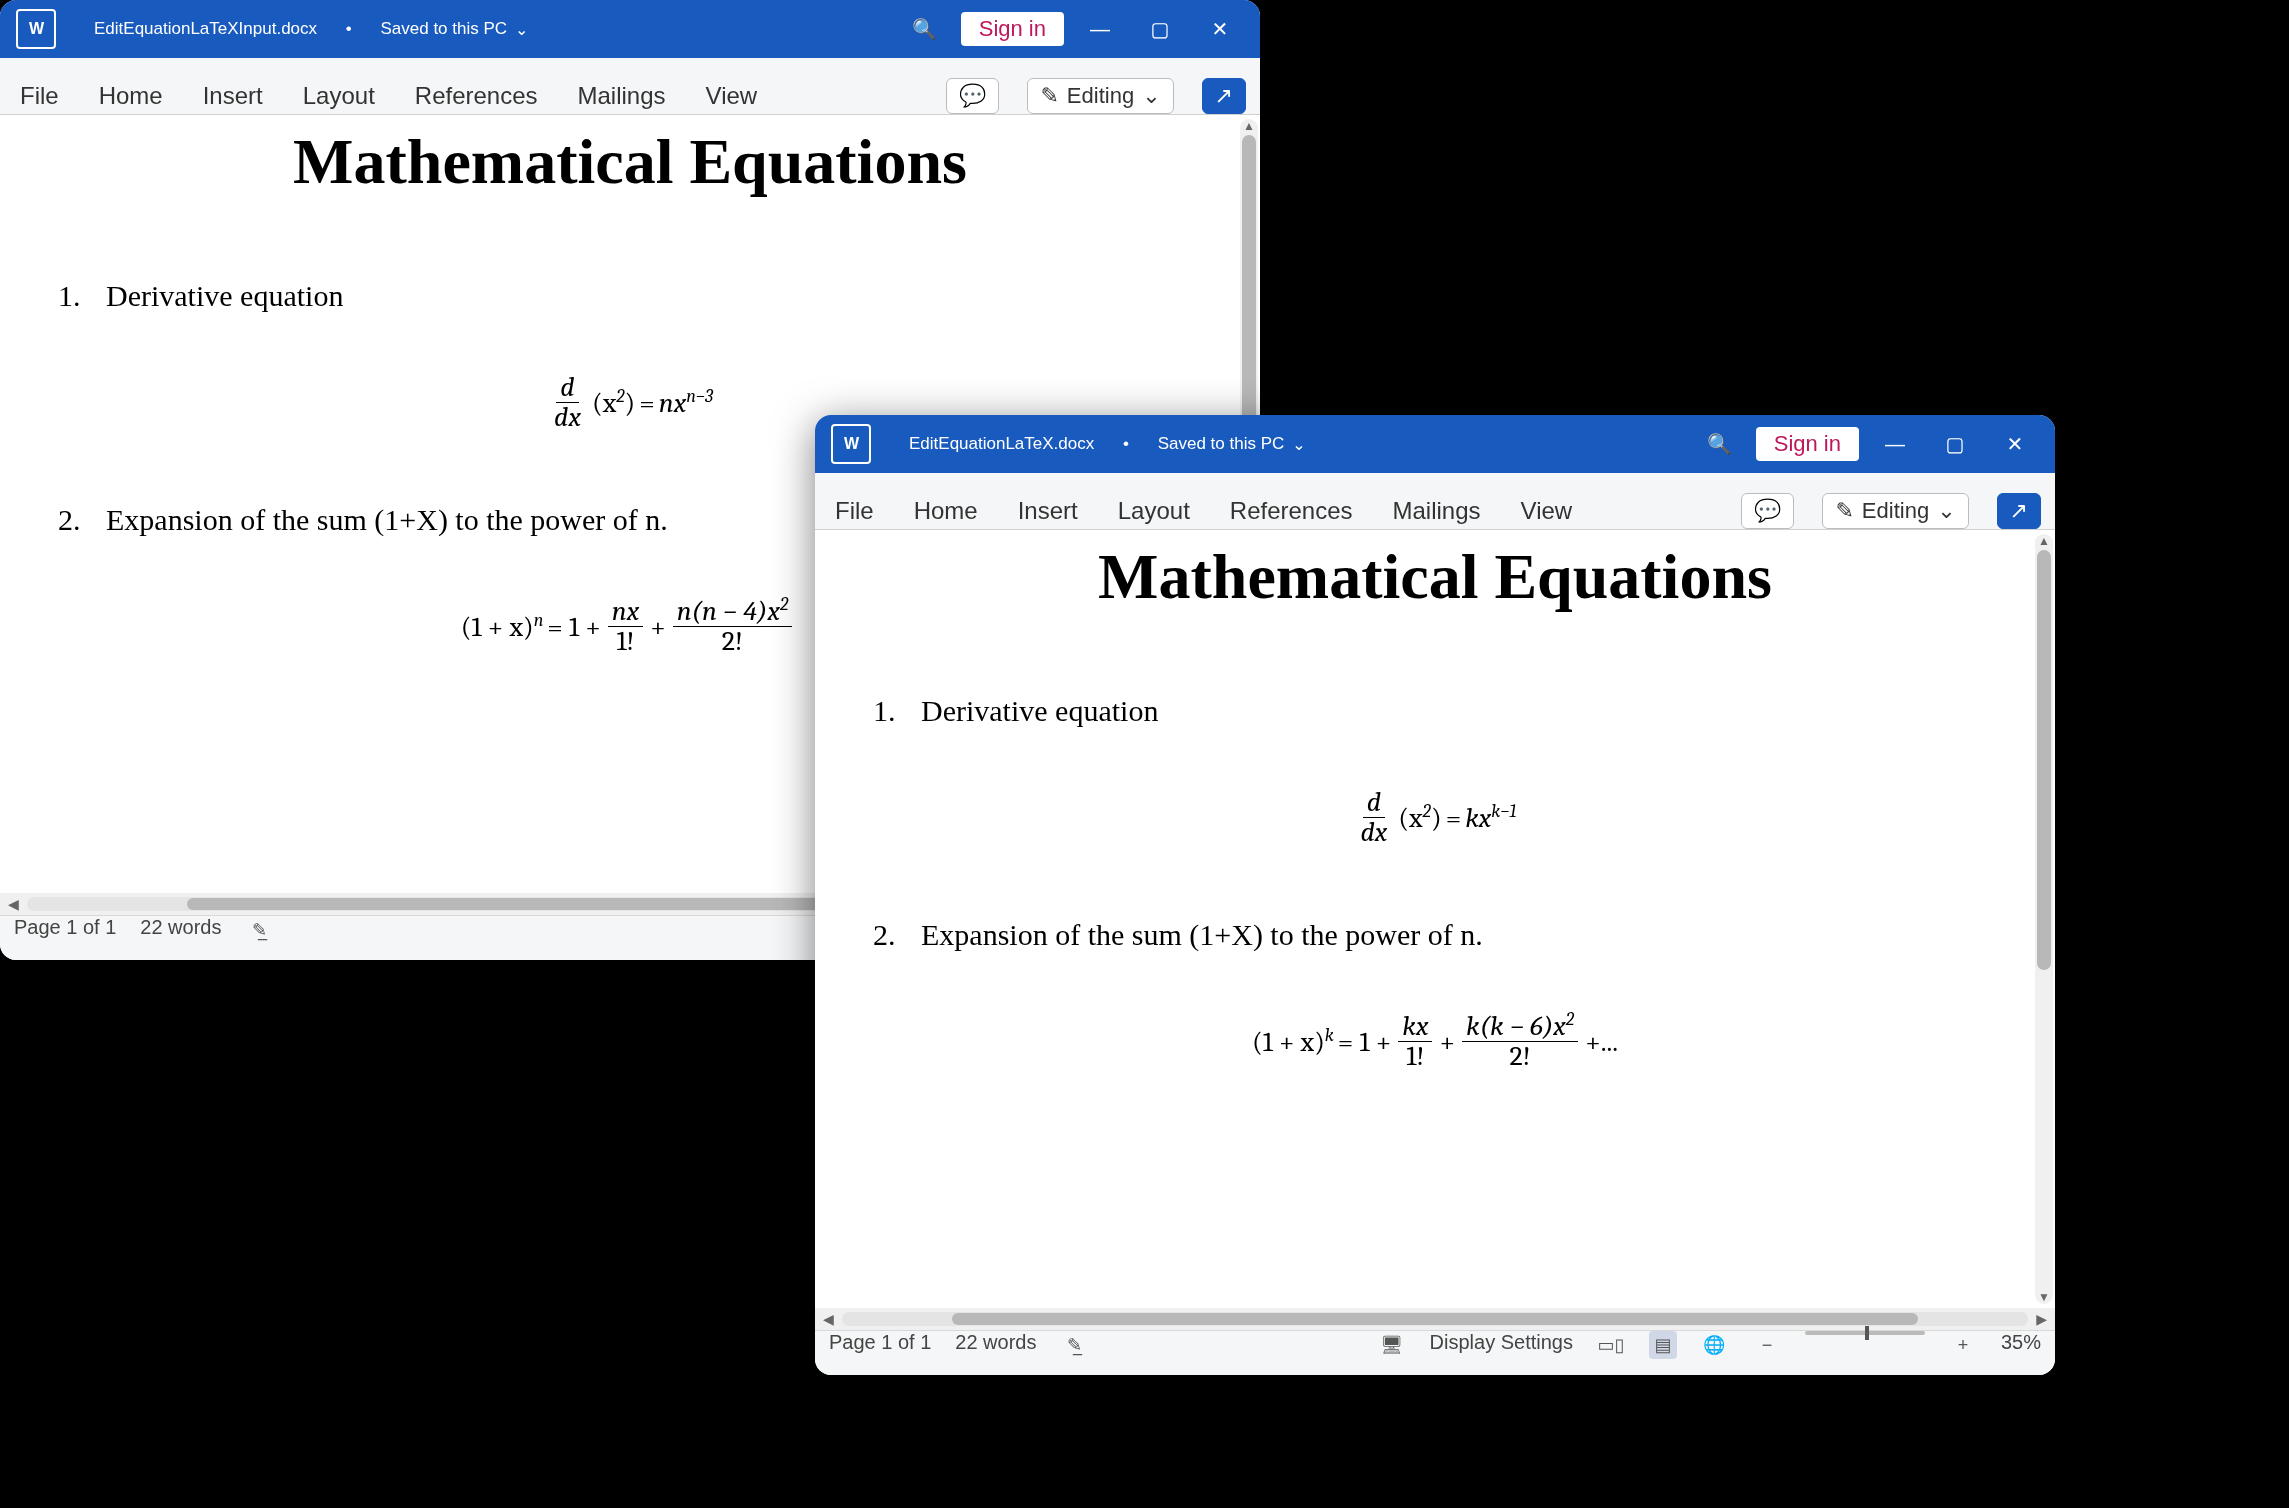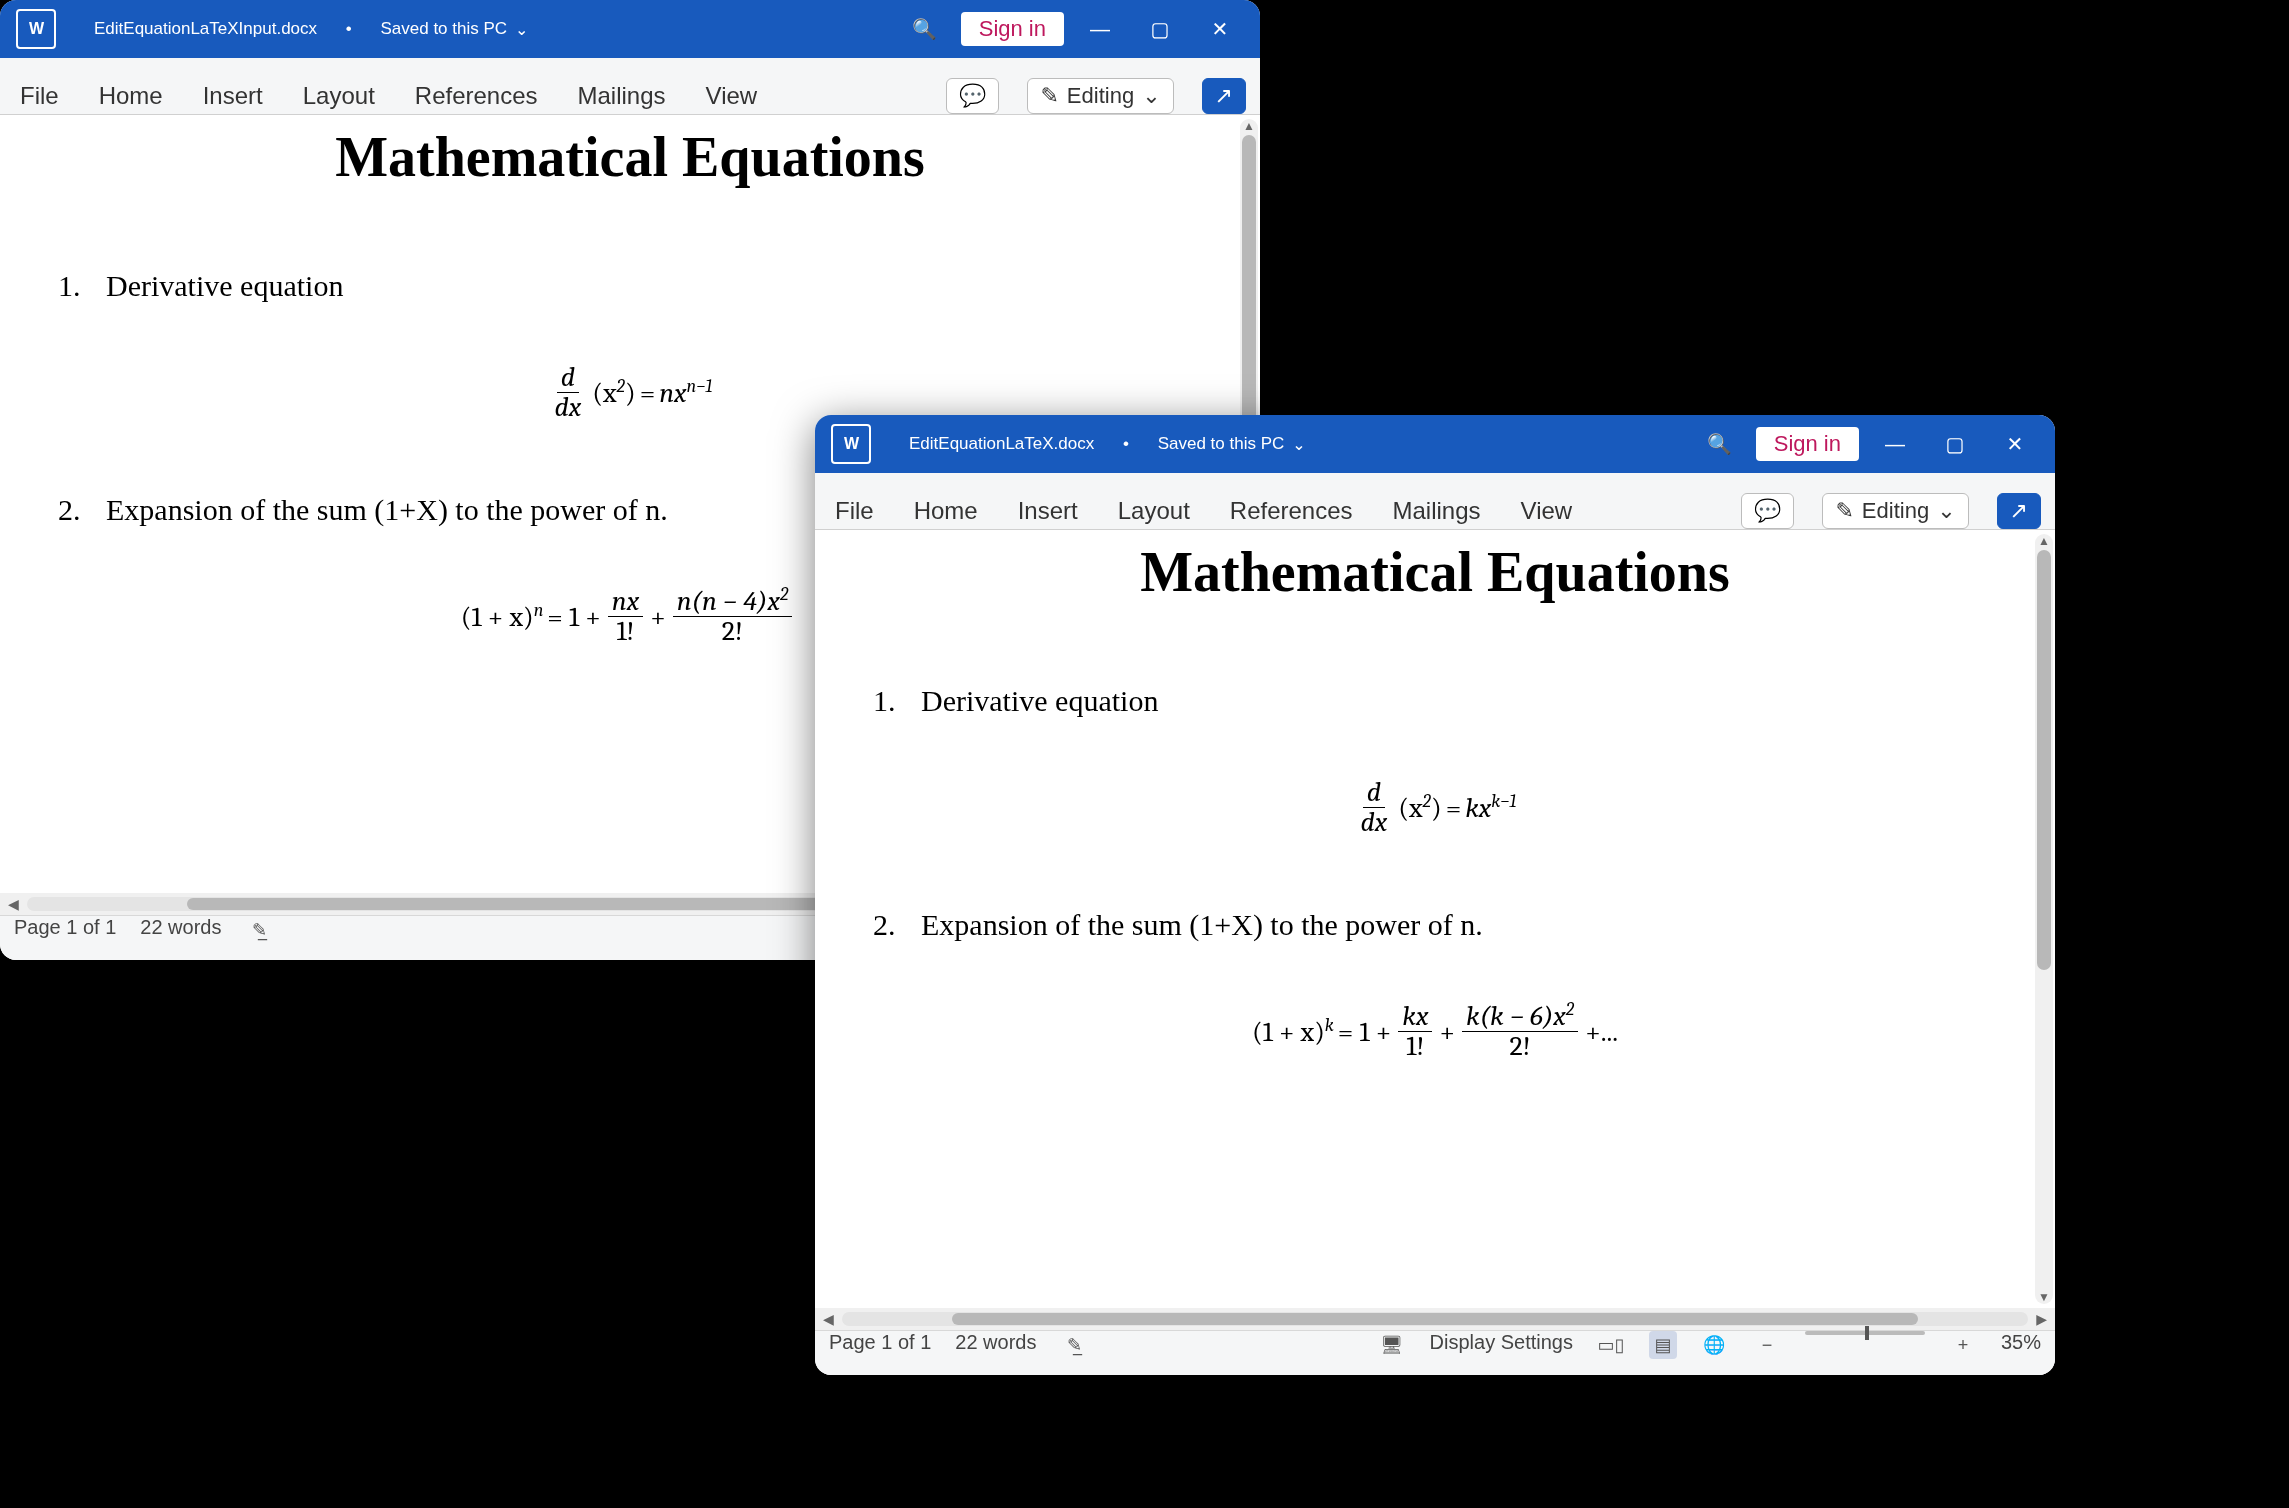--- a/index.html
+++ b/index.html
@@ -194,21 +194,21 @@
     height: 14px;
     background: #555;
     left: 50%;
   }
   .doc-content {
     padding: 10px 40px 40px 40px;
     font-family: "Times New Roman", serif;
     color: #000;
   }
   .doc-title {
-    font-size: 56px;
+    font-size: 64px;
     font-weight: bold;
     text-align: center;
     margin: 0 0 80px 0;
   }
   .item {
     font-size: 30px;
     margin: 0 0 60px 0;
     display: flex;
     gap: 14px;
     padding-left: 18px;
@@ -298,21 +298,21 @@
       <div class="eq">
         <span class="frac">
           <span class="top">d</span>
           <span class="bot">dx</span>
         </span>
         <span>
           <span class="rm">(x</span><span class="sup">2</span><span class="rm">)</span>
         </span>
         <span class="rm"> = </span>
         <span>
-          <span>nx</span><span class="sup">n−1</span>
+          <span>nx</span><span class="sup">n−3</span>
         </span>
       </div>
 
       <div class="item">
         <span class="num">2.</span>
         <span>Expansion of the sum (1+X) to the power of n.</span>
       </div>
 
       <div class="eq">
         <span>

